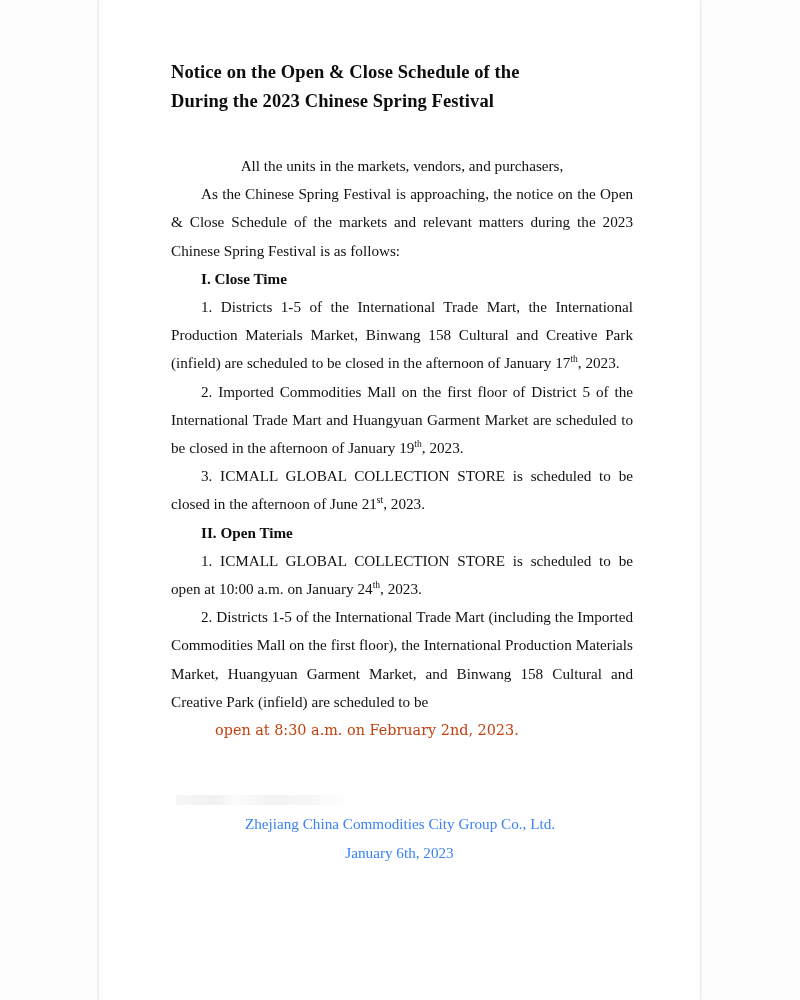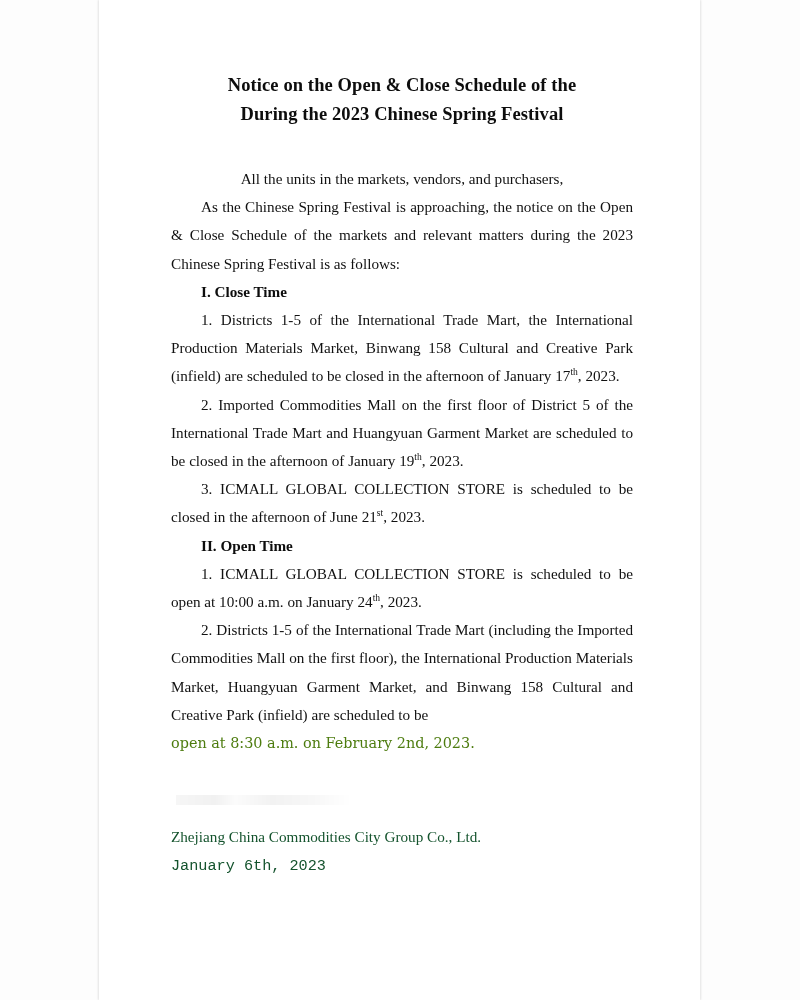--- a/index.html
+++ b/index.html
@@ -36,26 +36,25 @@
   #page-inner {
     position: absolute;
     left: 72px;
     top: 0;
     width: 462px;
     height: 1000px;
   }
 
   
   .doc-title {
-    margin: 13px;
+    margin: 0;
     padding-top: 58px;
     font-size: 18.5px;
     font-weight: bold;
     line-height: 28.5px;
-    text-align: center;
     color: #0d0d0d;
     letter-spacing: 0.1px;
   }
   .doc-title .tline { display: block; }
 
   
   .body-block {
     margin-top: 37px;
   }
   p.para {
@@ -86,23 +85,24 @@
   sup {
     font-size: 0.63em;
     vertical-align: super;
     line-height: 0;
   }
 
   
   p.para.edited {
     font-family: "DejaVu Serif", "Liberation Serif", serif;
     font-size: 14.4px;
-    color: #4d7c0f;
+    color: #c2410c;
     text-align: left;
     text-indent: 0;
+    margin-left: 44px;
   }
 
   
   .ghost-artifact {
     position: absolute;
     left: 5px;
     top: 795px;
     width: 175px;
     height: 10px;
     background: linear-gradient(90deg,
@@ -118,25 +118,25 @@
 
   
   .signature-block {
     margin-top: 66px;
     text-align: right;
   }
   .signature-block p {
     margin: 0;
     font-size: 15.2px;
     line-height: 28.5px;
-    color: #14532d;
-    text-align: left;
+    color: #3b82f6;
+    text-align: center;
   }
   .sig-company { padding-right: 4px; }
-  .sig-date { padding-right: 5px; font-family: Liberation Mono, monospace; }
+  .sig-date { padding-right: 5px; }
 </style>
 </head>
 <body>
 
 <div id="viewport">
   <div id="page-sheet">
     <div id="page-inner">
 
       <h1 class="doc-title">
         <span class="tline">Notice on the Open &amp; Close Schedule of the</span>

